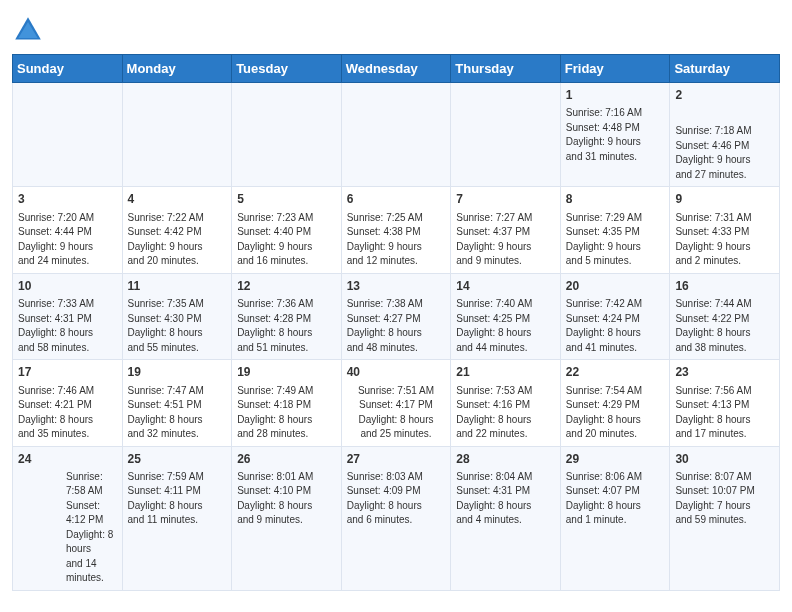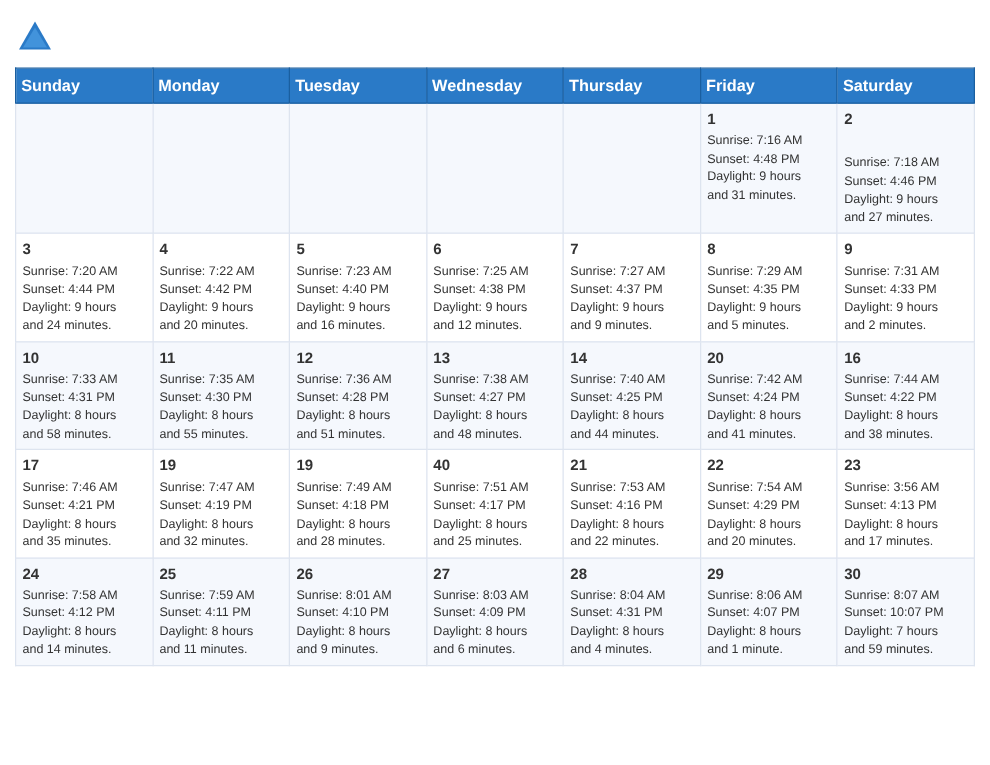--- a/index.html
+++ b/index.html
@@ -260,64 +260,64 @@
           <td>
             <span class="day-num">17</span>
             <div class="cell-info" style="white-space: pre-line;">Sunrise: 7:46 AM
 Sunset: 4:21 PM
 Daylight: 8 hours
 and 35 minutes.</div>
           </td>
           <td>
             <span class="day-num">19</span>
             <div class="cell-info" style="white-space: pre-line;">Sunrise: 7:47 AM
-Sunset: 4:19 PM
+Sunset: 4:51 PM
 Daylight: 8 hours
 and 32 minutes.</div>
           </td>
           <td>
             <span class="day-num">19</span>
             <div class="cell-info" style="white-space: pre-line;">Sunrise: 7:49 AM
 Sunset: 4:18 PM
 Daylight: 8 hours
 and 28 minutes.</div>
           </td>
           <td>
             <span class="day-num">40</span>
-            <div class="cell-info" style="white-space: pre-line;">Sunrise: 7:51 AM
+            <div class="cell-info" style="white-space: pre-line; text-align: center;">Sunrise: 7:51 AM
 Sunset: 4:17 PM
 Daylight: 8 hours
 and 25 minutes.</div>
           </td>
           <td>
             <span class="day-num">21</span>
             <div class="cell-info" style="white-space: pre-line;">Sunrise: 7:53 AM
 Sunset: 4:16 PM
 Daylight: 8 hours
 and 22 minutes.</div>
           </td>
           <td>
             <span class="day-num">22</span>
             <div class="cell-info" style="white-space: pre-line;">Sunrise: 7:54 AM
 Sunset: 4:29 PM
 Daylight: 8 hours
 and 20 minutes.</div>
           </td>
           <td>
             <span class="day-num">23</span>
-            <div class="cell-info" style="white-space: pre-line;">Sunrise: 3:56 AM
+            <div class="cell-info" style="white-space: pre-line;">Sunrise: 7:56 AM
 Sunset: 4:13 PM
 Daylight: 8 hours
 and 17 minutes.</div>
           </td>
         </tr>
         <tr>
           <td>
             <span class="day-num">24</span>
-            <div class="cell-info" style="white-space: pre-line;">Sunrise: 7:58 AM
+            <div class="cell-info" style="white-space: pre-line; margin-left: 48px;">Sunrise: 7:58 AM
 Sunset: 4:12 PM
 Daylight: 8 hours
 and 14 minutes.</div>
           </td>
           <td>
             <span class="day-num">25</span>
             <div class="cell-info" style="white-space: pre-line;">Sunrise: 7:59 AM
 Sunset: 4:11 PM
 Daylight: 8 hours
 and 11 minutes.</div>

